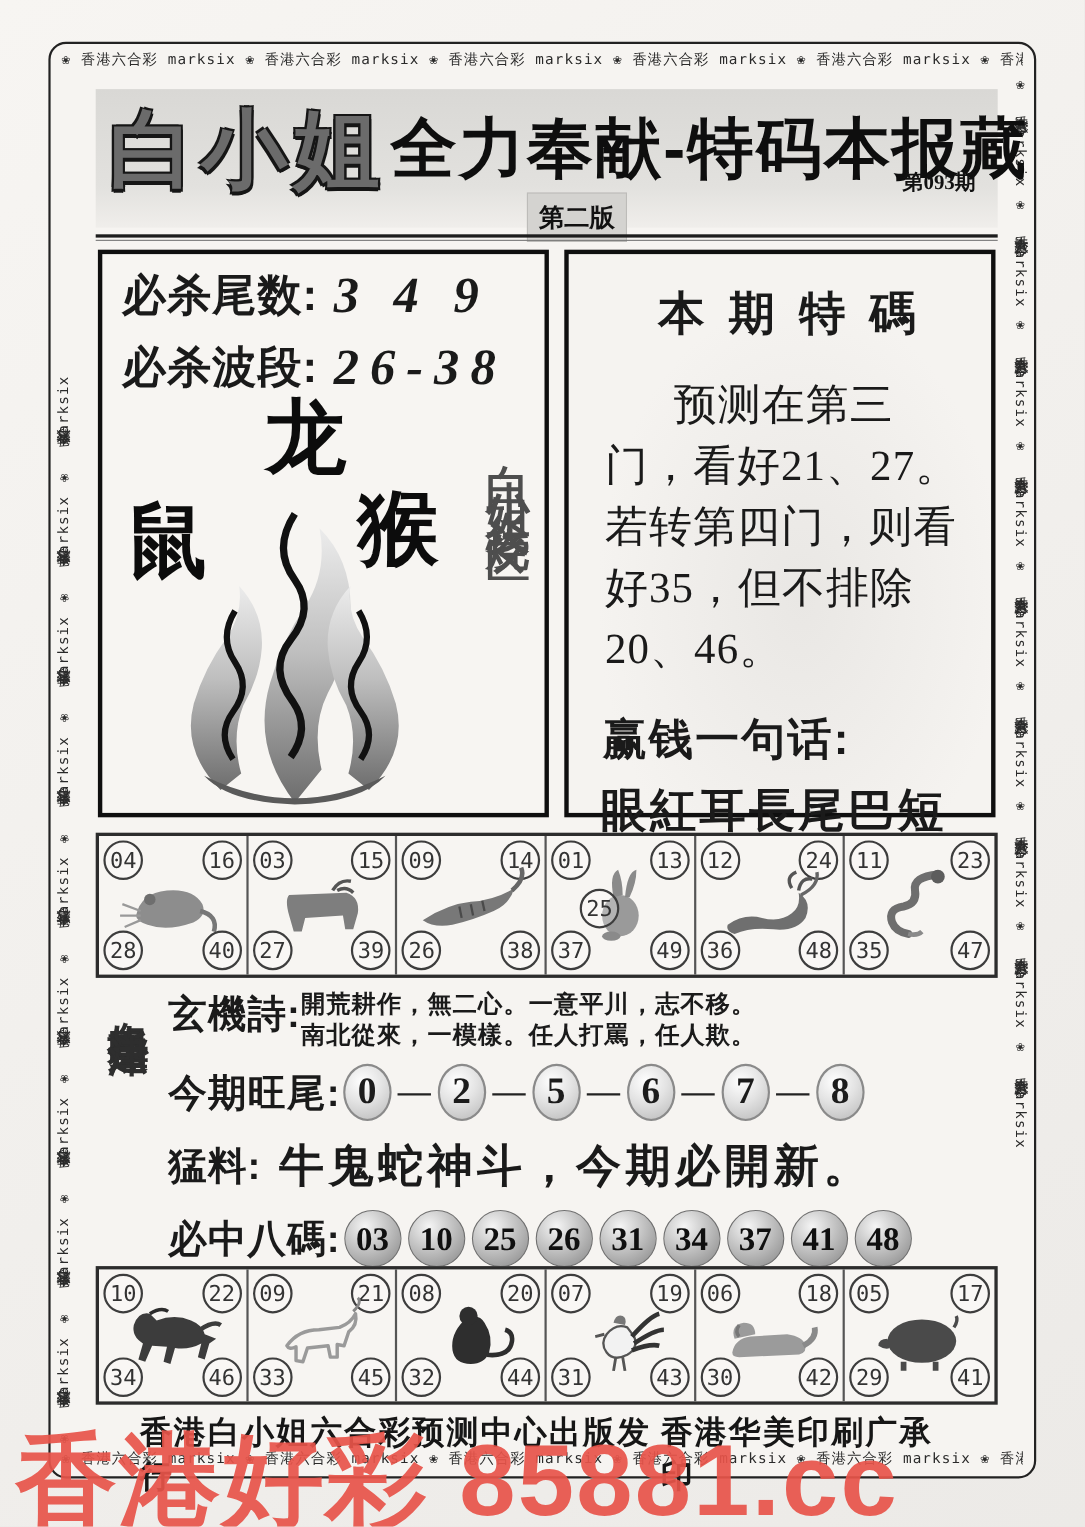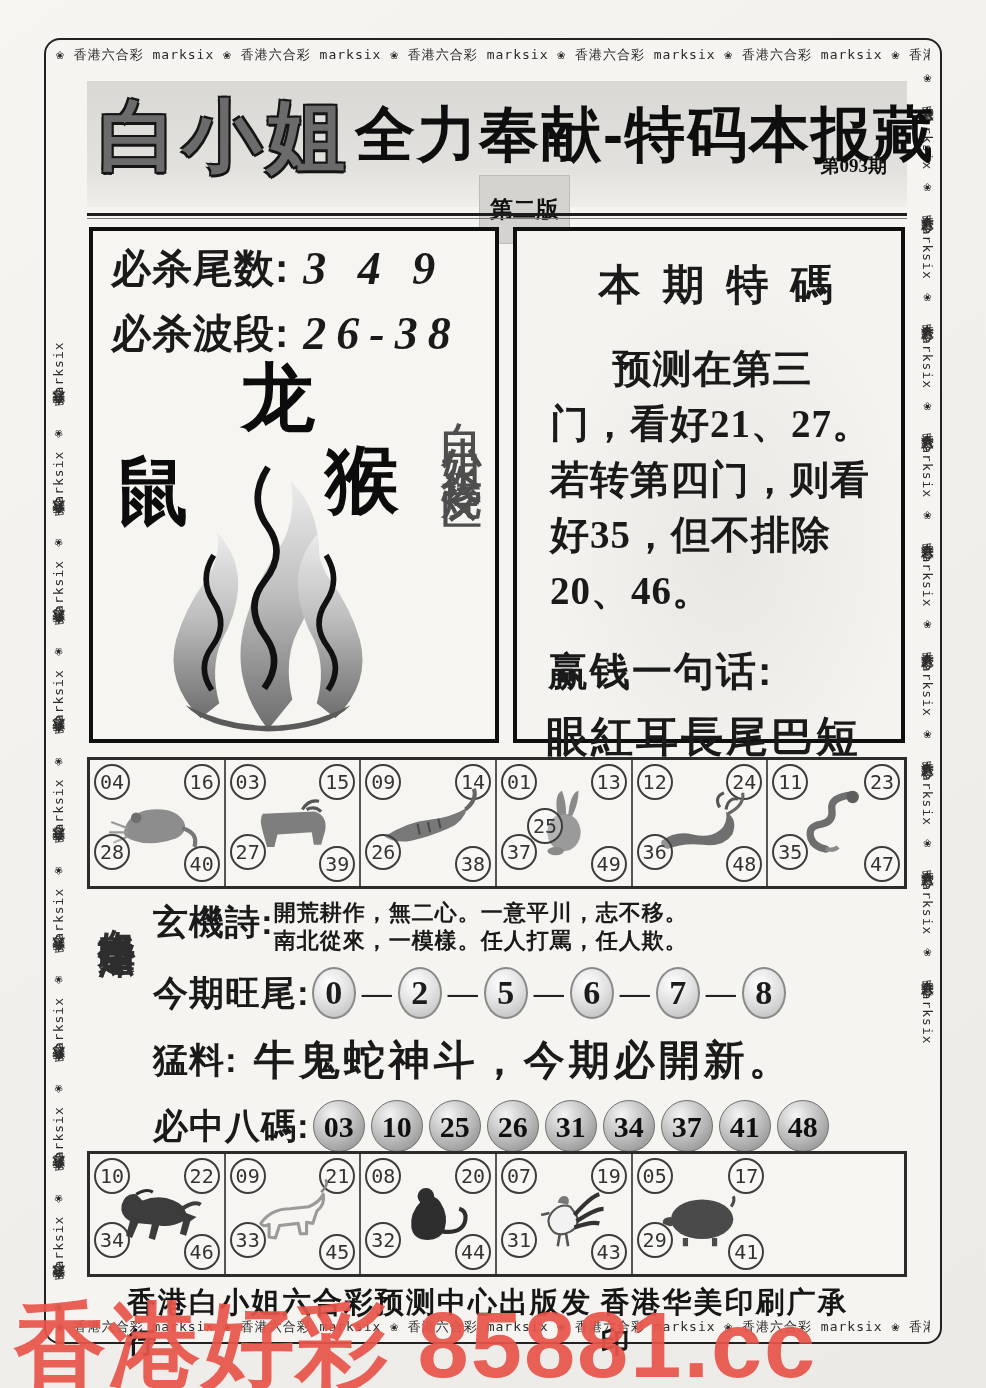--- a/index.html
+++ b/index.html
@@ -26,21 +26,21 @@
   .header { position:absolute; left:0; top:14px; width:100%; height:126px;
             background:linear-gradient(#d9d8d5 0%, #e2e1de 70%, #f0eeeb 100%); }
   .title-line { position:absolute; left:12px; top:4px; white-space:nowrap; }
   .title-decor { display:inline-block; font-size:78px; font-weight:bold; color:#6b6b6b;
       text-shadow:-2px -2px 0 #161616, 2px -2px 0 #161616, -2px 2px 0 #161616, 2px 2px 0 #161616, 0 3px 0 #161616;
       letter-spacing:6px; font-family:"Liberation Serif",serif; }
   .title-rest { display:inline-block; font-size:60px; font-weight:bold; color:#0e0e0e; letter-spacing:2px;
       vertical-align:8px; font-family:"Liberation Sans","DejaVu Sans",sans-serif; }
   .issue { position:absolute; right:20px; top:72px; font-size:19px; font-weight:bold; color:#111; }
   .edition { position:absolute; left:392px; top:94px; background:#d4d3d0; border:1px solid #bdbcb9;
-             font-size:23px; font-weight:bold; padding:18px 10px; color:#111; }
+             font-size:23px; font-weight:bold; padding:6px 10px; color:#111; }
   .divider { position:absolute; left:0; top:146px; width:100%; height:6px;
              border-top:3px solid #1d1d1d; border-bottom:1px solid #777; }
 
   
   .box { position:absolute; top:160px; height:516px; border:4px solid #0f0f0f; background:#f7f5f2; }
   .box.kill { left:2px; width:410px; }
   .box.special { left:426px; width:392px;
       background:radial-gradient(ellipse at 55% 62%, #e9e7e4 0%, #f5f3f0 62%);padding-left:13px; }
 
   .kill-line { display:flex; align-items:center; margin:10px 0 0 18px; white-space:nowrap; }
@@ -52,37 +52,37 @@
   .zchar.leftc { left:22px; top:212px; }
   .zchar.rightc { left:232px; top:200px; }
   .flame { position:absolute; left:20px; top:150px; width:310px; height:356px; }
   .vside { position:absolute; right:6px; top:160px; writing-mode:vertical-rl; text-orientation:upright;
            font-size:40px; font-weight:bold; color:#4e4e4e; letter-spacing:14px;
            font-family:"Liberation Serif",serif; }
 
   .sp-title { text-align:center; font-size:42px; font-weight:bold; letter-spacing:22px; margin-top:26px;
               text-indent:22px; }
   .sp-body { font-size:39px; line-height:1.42; margin:28px 20px 0 20px; text-indent:1.6em;
-             font-weight:700; letter-spacing:1px; }
+             font-weight:400; letter-spacing:1px; }
   .sp-slogan-label { font-size:40px; font-weight:bold; margin:26px 0 0 18px;
                      font-family:"Liberation Sans",sans-serif; letter-spacing:2px; }
   .sp-slogan { font-size:42px; font-weight:bold; margin:10px 0 0 16px; letter-spacing:3px; }
 
   
   .ztable { position:absolute; left:0; width:820px; border:3px solid #2c2c2c; display:grid;
             grid-template-columns:repeat(6,1fr); background:#f7f5f2; }
   .ztable.row1 { top:690px; height:132px; }
   .ztable.row2 { top:1084px; height:126px; }
   .zcell { position:relative; border-right:2px solid #555;padding-left:48px; }
   .zcell:last-child { border-right:none; }
   .cnum { position:absolute; width:36px; height:36px; border:2px solid #3d3d3d; border-radius:50%;
           font-family:"DejaVu Sans Mono",monospace; font-size:20px; line-height:32px; text-align:center;
           color:#333; background:rgba(255,255,255,.25); }
   .cnum.tl { left:4px; top:4px; } .cnum.tr { right:4px; top:4px; }
-  .cnum.bl { left:4px; bottom:16px; } .cnum.br { right:4px; bottom:4px; }
+  .cnum.bl { left:4px; bottom:4px; } .cnum.br { right:4px; bottom:4px; }
   .cnum.cc { left:30px; top:48px; }
   .animal { position:absolute; left:50%; top:50%; transform:translate(-50%,-50%); width:104px; height:74px; }
 
   
   .tips { position:absolute; left:0; top:830px; width:820px; height:248px; display:flex; }
   .tips-side { width:58px; padding-top:2px; font-size:37px; font-weight:bold; color:#2e2e2e;
                writing-mode:vertical-rl; text-orientation:upright; letter-spacing:2px; line-height:58px;
                font-family:"Liberation Sans",sans-serif; }
   .tips-main { flex:1; padding-left:8px; }
   .trow { display:flex; align-items:center; white-space:nowrap; }
@@ -372,20 +372,29 @@
         <div class="zcell">
           <span class="cnum tl">07</span>
           <span class="cnum tr">19</span>
           <svg class="animal">
               <use href="#sym-rooster"></use>
             </svg>
           <span class="cnum bl">31</span>
           <span class="cnum br">43</span>
         </div>
         <div class="zcell">
+          <span class="cnum tl">06</span>
+          <span class="cnum tr">18</span>
+          <svg class="animal">
+              <use href="#sym-dog"></use>
+            </svg>
+          <span class="cnum bl">30</span>
+          <span class="cnum br">42</span>
+        </div>
+        <div class="zcell">
           <span class="cnum tl">05</span>
           <span class="cnum tr">17</span>
           <svg class="animal">
               <use href="#sym-pig"></use>
             </svg>
           <span class="cnum bl">29</span>
           <span class="cnum br">41</span>
         </div>
       </div>
 

